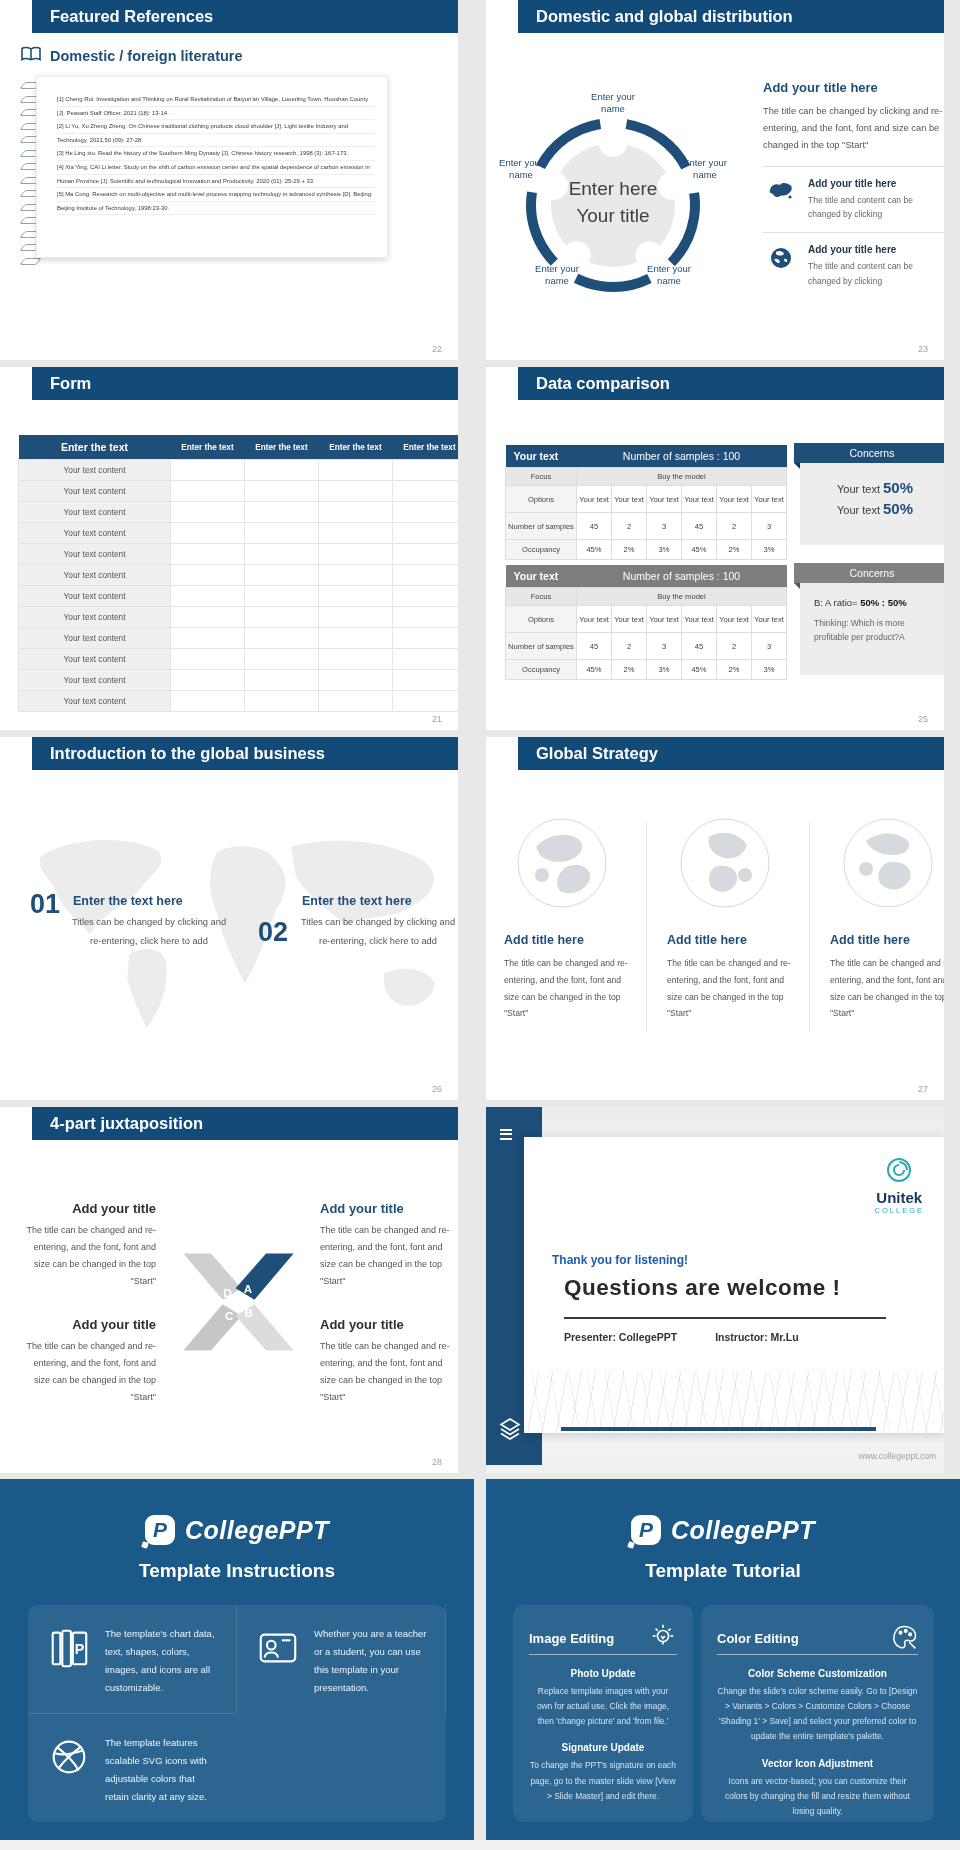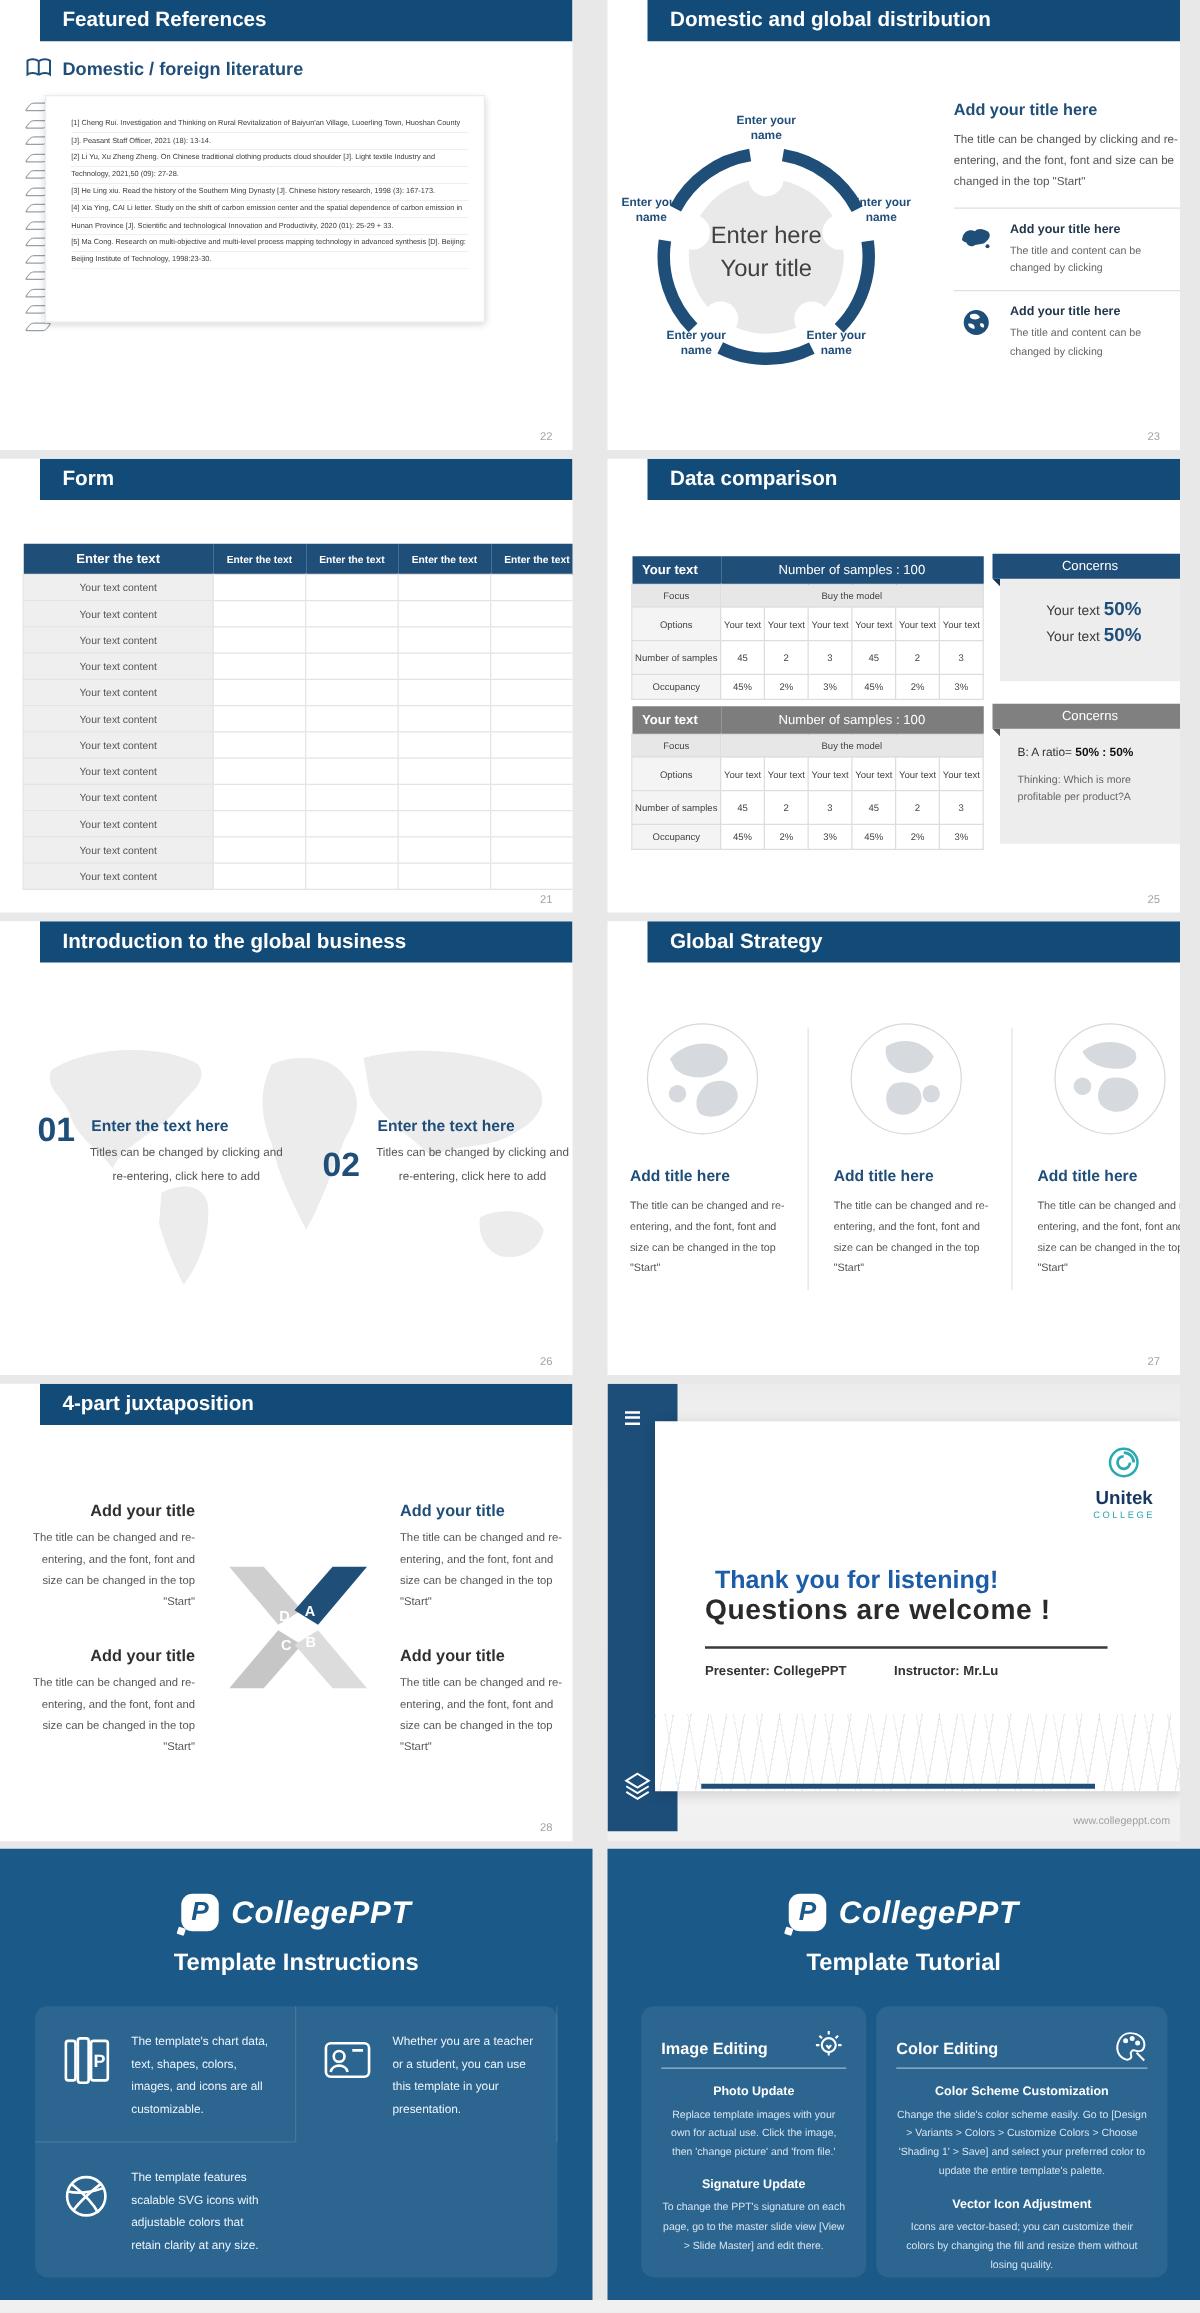--- a/index.html
+++ b/index.html
@@ -11,21 +11,21 @@
   
   .lit{position:absolute;left:20px;top:46px;display:flex;gap:8px;align-items:center;color:#1F4E79;font-weight:bold;font-size:14.5px;}
   .paper{position:absolute;left:36px;top:76px;width:352px;height:182px;background:#fff;border:1px solid #ececec;box-shadow:0 2px 6px rgba(0,0,0,.18);box-sizing:border-box;padding:16px 12px 8px 20px;}
   .rings{position:absolute;left:22px;top:82px;display:flex;flex-direction:column;gap:6.5px;}
   .ring{width:15px;height:5px;border:1.5px solid #97a1ac;border-radius:2.5px;background:#fff;transform:skewX(-38deg);}
   .reftext{background:repeating-linear-gradient(180deg,transparent 0 12.6px,#efefef 12.6px 13.6px);}
   .ref{margin:0;font-size:5.9px;line-height:13.6px;color:#3c3c3c;}
   
   .diag{position:absolute;left:0;top:85px;width:300px;height:245px;}
   .dcenter{position:absolute;left:47px;top:90px;width:160px;text-align:center;font-size:19px;line-height:27px;color:#414141;font-weight:300;}
-  .nlab{position:absolute;width:70px;text-align:center;font-weight:bold;color:#1F4E79;font-size:9.5px;line-height:11.5px;}
+  .nlab{position:absolute;width:70px;text-align:center;font-weight:normal;color:#1F4E79;font-size:9.5px;line-height:11.5px;}
   .r23{position:absolute;left:277px;top:80px;width:181px;}
   .r23 h3{margin:0;font-size:13px;color:#1F4E79;}
   .r23 .bd{margin-top:8px;font-size:9.3px;line-height:1.85;color:#555;}
   .sep23{border-top:1px solid #e0e0e0;margin:11px 0;}
   .item23{display:flex;gap:9px;align-items:flex-start;}
   .item23 .tt{font-size:10px;font-weight:bold;color:#23374c;}
   .item23 .tb{margin-top:4px;font-size:8.5px;line-height:1.7;color:#666;}
   .icbox{flex:0 0 36px;display:flex;justify-content:center;padding-top:2px;}
   
   .ftable{position:absolute;left:18px;top:68px;border-collapse:collapse;table-layout:fixed;width:438px;}
@@ -70,21 +70,21 @@
   .b28 .bd{margin-top:6px;font-size:9px;line-height:1.9;color:#555;}
   .tr-al{text-align:right;}
   
   .tybg{background:linear-gradient(180deg,#ececec,#f8f8f8 30%,#f1f1f1);}
   .tysb{position:absolute;left:0;top:0;width:56px;height:358px;background:#1c4e79;}
   .hbar{width:12px;height:1.8px;background:#fff;margin-bottom:2.6px;}
   .tycard{position:absolute;left:38px;top:30px;width:422px;height:296px;background:#fff;box-shadow:0 2px 10px rgba(0,0,0,.16);}
   .unitek{position:absolute;right:22px;top:20px;text-align:center;}
   .unitek .nm{font-size:15px;font-weight:bold;color:#17375e;margin-top:2px;}
   .unitek .sb{font-size:7.5px;color:#2BAAB1;letter-spacing:2px;}
-  .thanks{position:absolute;left:48px;top:116px;font-size:20px;font-weight:bold;color:#1d5da8;}
+  .thanks{position:absolute;left:28px;top:116px;font-size:12px;font-weight:bold;color:#1d5da8;}
   .quest{position:absolute;left:40px;top:138px;font-size:22.5px;font-weight:bold;color:#2a2a2a;letter-spacing:.5px;}
   .tyline{position:absolute;left:40px;top:180px;width:322px;height:2px;background:#3a3a3a;}
   .pres{position:absolute;left:40px;top:194px;font-size:10.5px;font-weight:bold;color:#333;display:flex;gap:38px;}
   .mesh{position:absolute;left:0;right:0;bottom:0;height:62px;background:repeating-linear-gradient(100deg,rgba(175,180,186,.28) 0 1px,transparent 1px 14px),repeating-linear-gradient(80deg,rgba(175,180,186,.2) 0 1px,transparent 1px 18px);}
   .tybar{position:absolute;left:75px;top:320px;width:315px;height:4px;background:#1F4E79;}
   .tyurl{position:absolute;right:8px;top:344px;font-size:8.5px;color:#a0a0a0;}
   
   .bpanel{position:absolute;width:474px;height:361px;background:#1b5a88;}
   .brandrow{display:flex;justify-content:center;align-items:center;gap:10px;padding-top:36px;}
   .badge{position:relative;width:30px;height:30px;background:#fff;border-radius:9px;color:#1b5a88;font-weight:bold;font-size:21px;font-style:italic;display:flex;align-items:center;justify-content:center;}

